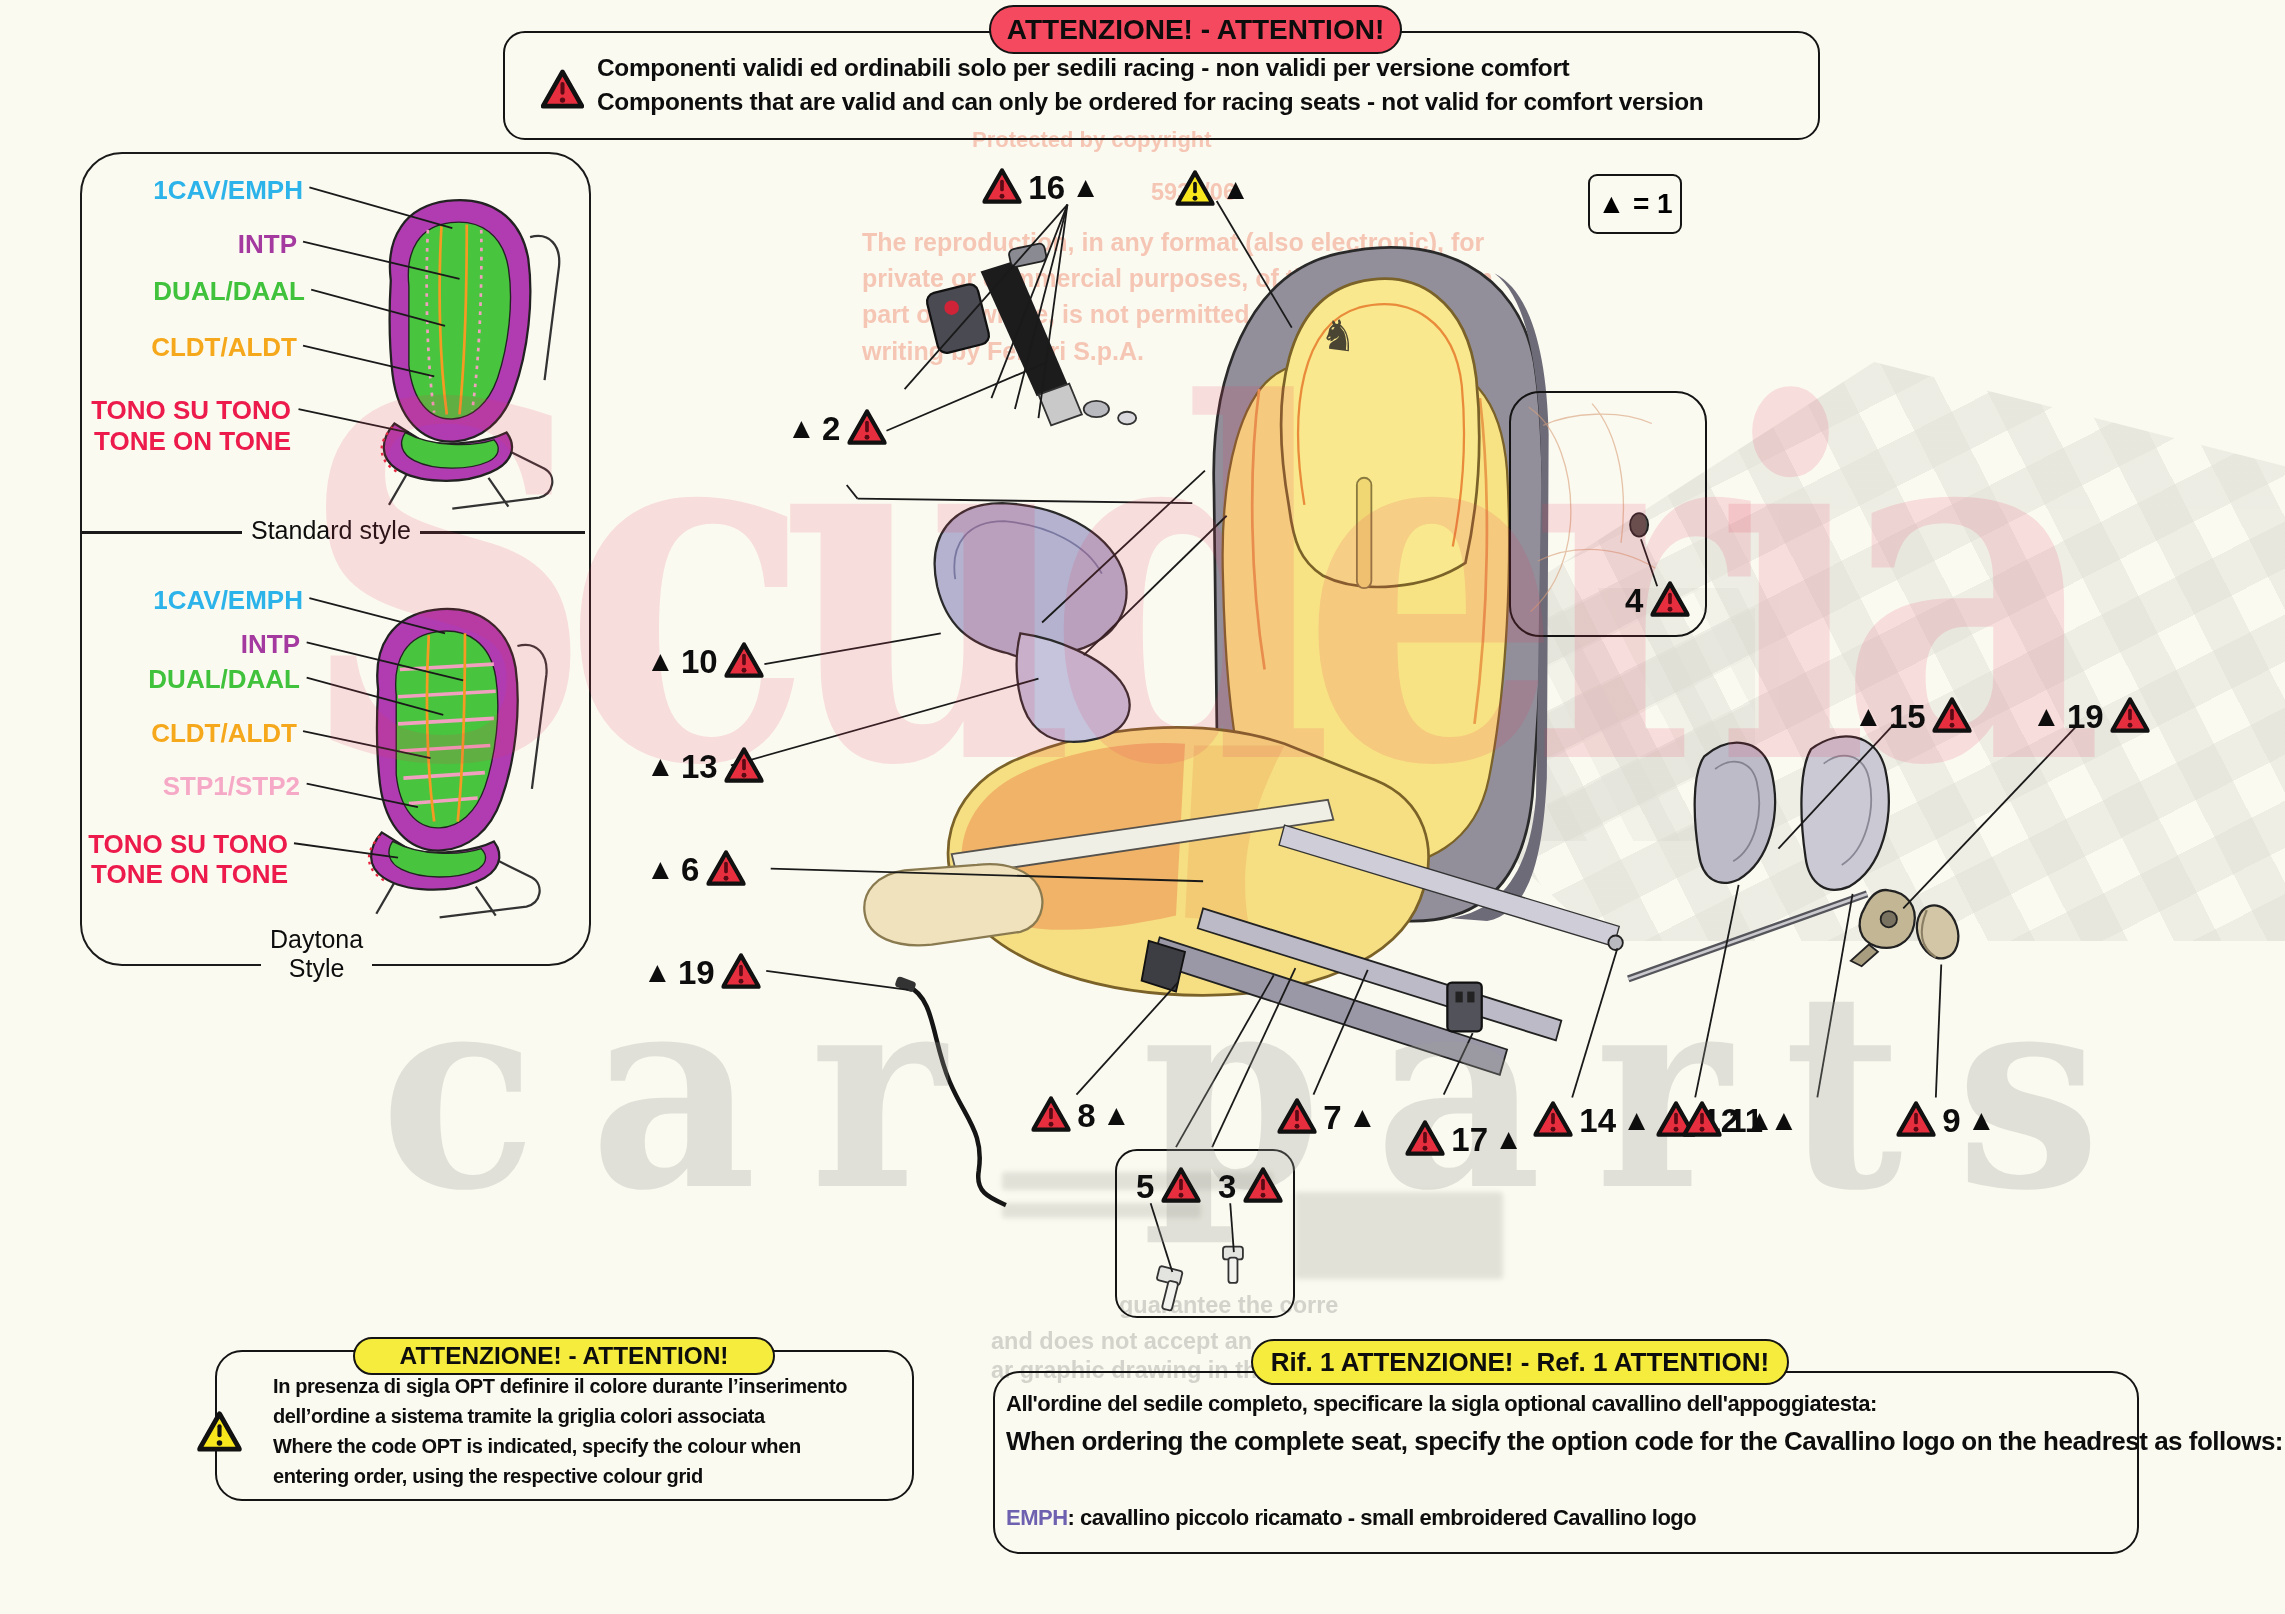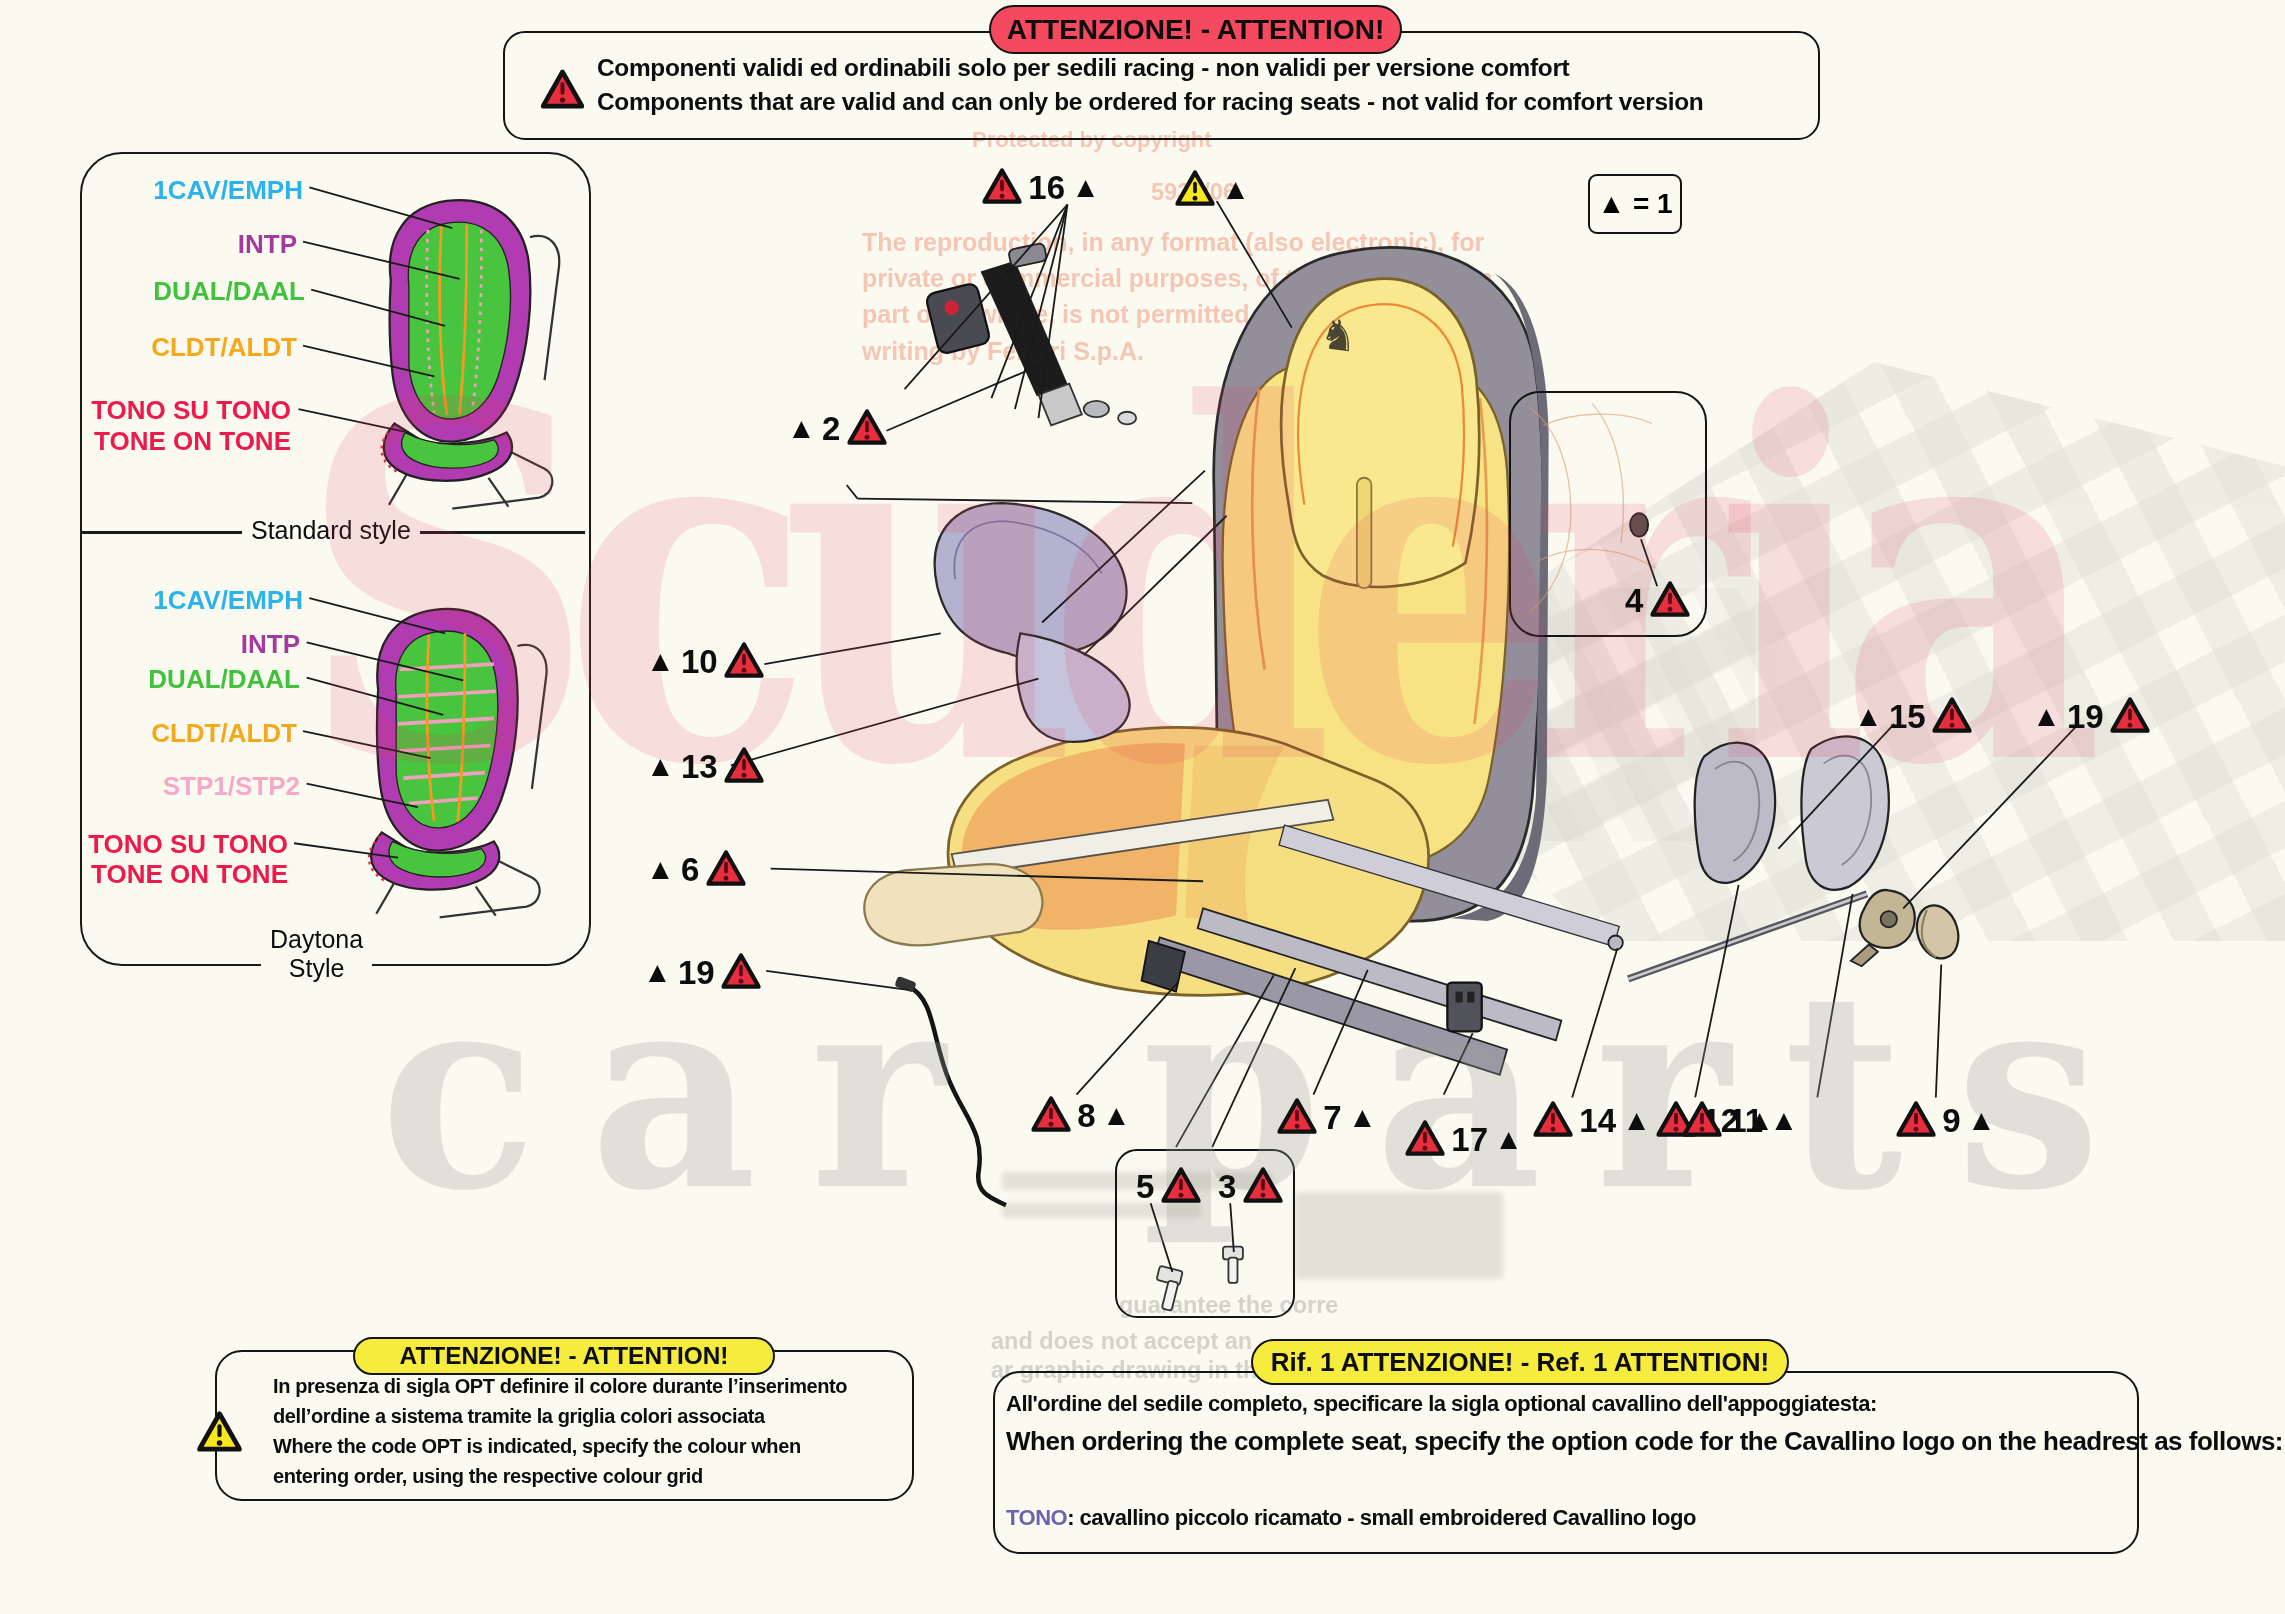--- a/index.html
+++ b/index.html
@@ -258,21 +258,21 @@
   <div class="attn-line" style="left:273px;top:1435px;font-size:20px;letter-spacing:-0.4px">Where the code OPT is indicated, specify the colour when</div>
   <div class="attn-line" style="left:273px;top:1465px;font-size:20px;letter-spacing:-0.4px">entering order, using the respective colour grid</div>
 
   <div class="obox" style="left:993px;top:1371px;width:1142px;height:179px;border-radius:27px"></div>
   <div class="pill" style="left:1251px;top:1339px;width:534px;height:42px;font-size:26px;background:#F6EC3D">
       <span>Rif. 1 ATTENZIONE! - Ref. 1 ATTENTION!</span>
     </div>
   <div class="attn-line" style="left:1006px;top:1391px;font-size:22px;letter-spacing:-0.5px">All'ordine del sedile completo, specificare la sigla optional cavallino dell'appoggiatesta:</div>
   <div class="attn-line" style="left:1006px;top:1426px;font-size:26px;letter-spacing:-0.5px">When ordering the complete seat, specify the option code for the Cavallino logo on the headrest as follows:</div>
   <div class="attn-line" style="left:1006px;top:1505px;font-size:22px;letter-spacing:-0.5px">
-    <span class="code">TONO</span><span>: cavallino piccolo ricamato - small embroidered Cavallino logo</span>
+    <span class="code">EMPH</span><span>: cavallino piccolo ricamato - small embroidered Cavallino logo</span>
   </div>
 
   <div class="abs" id="wm-brand">Scuderia</div>
   <div class="abs" id="wm-sub">car parts</div>
 
 <div class="plabel" style="left: 303px; top: 175px; color: rgb(43, 179, 234);">1CAV/EMPH</div>
     <div class="plabel" style="left: 297px; top: 229px; color: rgb(164, 58, 160);">INTP</div>
     <div class="plabel" style="left: 305px; top: 276px; color: rgb(65, 194, 60);">DUAL/DAAL</div>
     <div class="plabel" style="left: 297px; top: 332px; color: rgb(245, 168, 28);">CLDT/ALDT</div>
     <div class="plabel" style="left: 291px; top: 395px; color: rgb(236, 27, 75);">TONO SU TONO</div>

